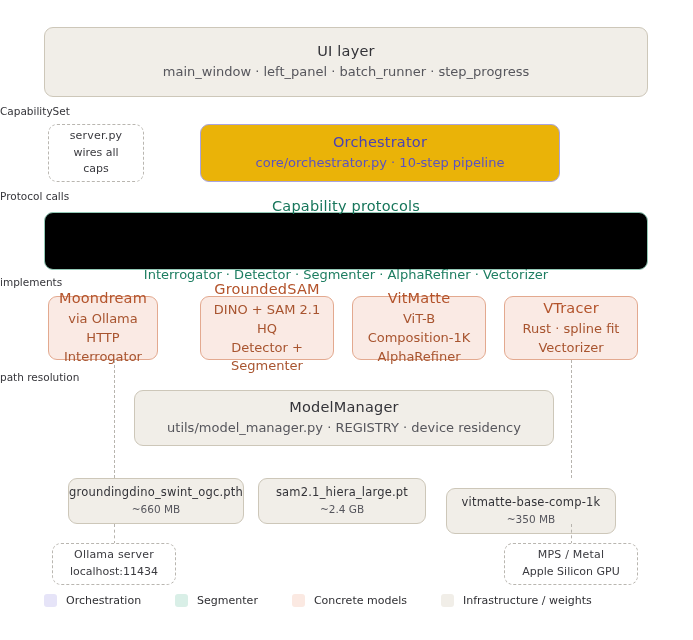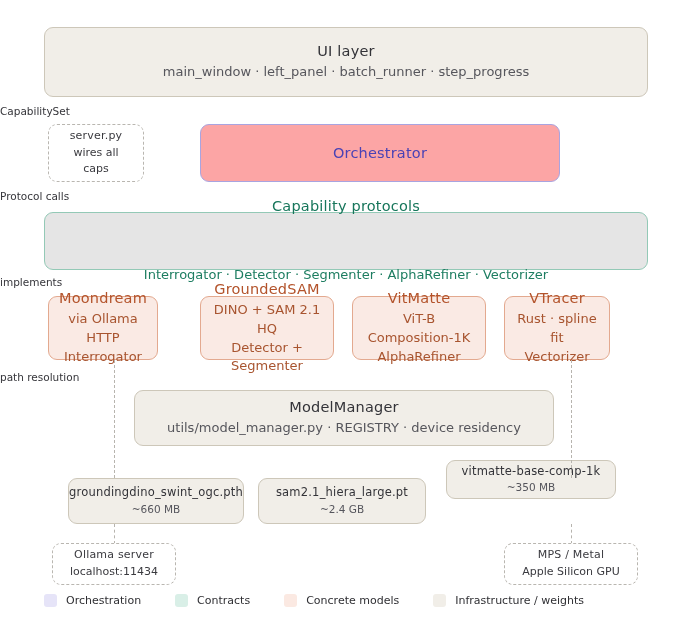--- a/index.html
+++ b/index.html
@@ -42,25 +42,25 @@
     line-height: 1.45;
     color: #55555c;
     margin-top: 3px;
   }
 
   
   .tone-infra      { background: #f1eee8; border-color: #cdc7b9; }
   .tone-infra .title { color: #333338; }
   .tone-infra .sub   { color: #56565c; }
 
-  .tone-orch       { background: #fca5a5; border-color: #a9a4e0; }
+  .tone-orch       { background: #eab308; border-color: #a9a4e0; }
   .tone-orch .title { color: #4a42b5; }
   .tone-orch .sub   { color: #5b53c0; }
 
-  .tone-contract   { background: #e5e5e5; border-color: #93c9b6; gap: 48px; }
+  .tone-contract   { background: #000000; border-color: #93c9b6; gap: 48px; }
   .tone-contract .title { color: #17765b; }
   .tone-contract .sub   { color: #1d7d61; }
 
   .tone-model      { background: #faeae4; border-color: #e3a98f; }
   .tone-model .title { color: #b3532b; }
   .tone-model .sub   { color: #a8542f; }
 
   .tone-dashed {
     background: #ffffff;
     border: 1px dashed #b9b6b0;
@@ -129,20 +129,21 @@
 
   <div class="edge-label" style="left:0; top:105px; width:693px;">CapabilitySet</div>
 
   <div class="box tone-dashed" style="left:48px; top:124px; width:96px; height:58px;">
     <div class="title">server.py</div>
     <div class="sub">wires all caps</div>
   </div>
 
   <div class="box tone-orch" style="left:200px; top:124px; width:360px; height:58px;">
     <div class="title">Orchestrator</div>
+    <div class="sub">core/orchestrator.py · 10-step pipeline</div>
   </div>
 
   <div class="edge-label" style="left:0; top:190px; width:693px;">Protocol calls</div>
 
   <div class="box tone-contract" style="left:44px; top:212px; width:604px; height:58px;">
     <div class="title">Capability protocols</div>
     <div class="sub">Interrogator · Detector · Segmenter · AlphaRefiner · Vectorizer</div>
   </div>
 
   <div class="edge-label" style="left:0; top:276px; width:693px;">implements</div>
@@ -158,21 +159,21 @@
     <div class="sub" style="white-space:pre-line;">DINO + SAM 2.1 HQ
 Detector + Segmenter</div>
   </div>
 
   <div class="box tone-model" style="left:352px; top:296px; width:134px; height:64px;">
     <div class="title">VitMatte</div>
     <div class="sub" style="white-space:pre-line;">ViT-B Composition-1K
 AlphaRefiner</div>
   </div>
 
-  <div class="box tone-model" style="left:504px; top:296px; width:106px; height:64px;">
+  <div class="box tone-model" style="left:504px; top:296px; width:134px; height:64px;">
     <div class="title">VTracer</div>
     <div class="sub" style="white-space:pre-line;">Rust · spline fit
 Vectorizer</div>
   </div>
 
   <div class="edge-label" style="left:0; top:371px; width:693px;">path resolution</div>
 
   <div class="box tone-infra" style="left:134px; top:390px; width:420px; height:56px;">
     <div class="title">ModelManager</div>
     <div class="sub">utils/model_manager.py · REGISTRY · device residency</div>
@@ -181,21 +182,21 @@
   <div class="box tone-infra chip" style="left:68px; top:478px; width:176px; height:46px;">
     <div class="title">groundingdino_swint_ogc.pth</div>
     <div class="sub">~660 MB</div>
   </div>
 
   <div class="box tone-infra chip" style="left:258px; top:478px; width:168px; height:46px;">
     <div class="title">sam2.1_hiera_large.pt</div>
     <div class="sub">~2.4 GB</div>
   </div>
 
-  <div class="box tone-infra chip" style="left:446px; top:460px; width:170px; height:39px;">
+  <div class="box tone-infra chip" style="left:446px; top:488px; width:170px; height:46px;">
     <div class="title">vitmatte-base-comp-1k</div>
     <div class="sub">~350 MB</div>
   </div>
 
   <div class="rail" style="left:114px; top:360px; height:118px;"></div>
   <div class="rail" style="left:114px; top:524px; height:20px;"></div>
 
   <div class="rail" style="left:571px; top:360px; height:118px;"></div>
   <div class="rail" style="left:571px; top:524px; height:20px;"></div>
 
@@ -209,21 +210,21 @@
     <div class="sub">Apple Silicon GPU</div>
   </div>
 
   <div class="legend">
     <div class="legend-item">
       <span class="swatch" style="background:#e6e4f8;"></span>
       <span class="legend-text">Orchestration</span>
     </div>
     <div class="legend-item">
       <span class="swatch" style="background:#d9efe7;"></span>
-      <span class="legend-text">Contracts</span>
+      <span class="legend-text">Segmenter</span>
     </div>
     <div class="legend-item">
       <span class="swatch" style="background:#fbe9e2;"></span>
       <span class="legend-text">Concrete models</span>
     </div>
     <div class="legend-item">
       <span class="swatch" style="background:#f1eee8;"></span>
       <span class="legend-text">Infrastructure / weights</span>
     </div>
   </div>

